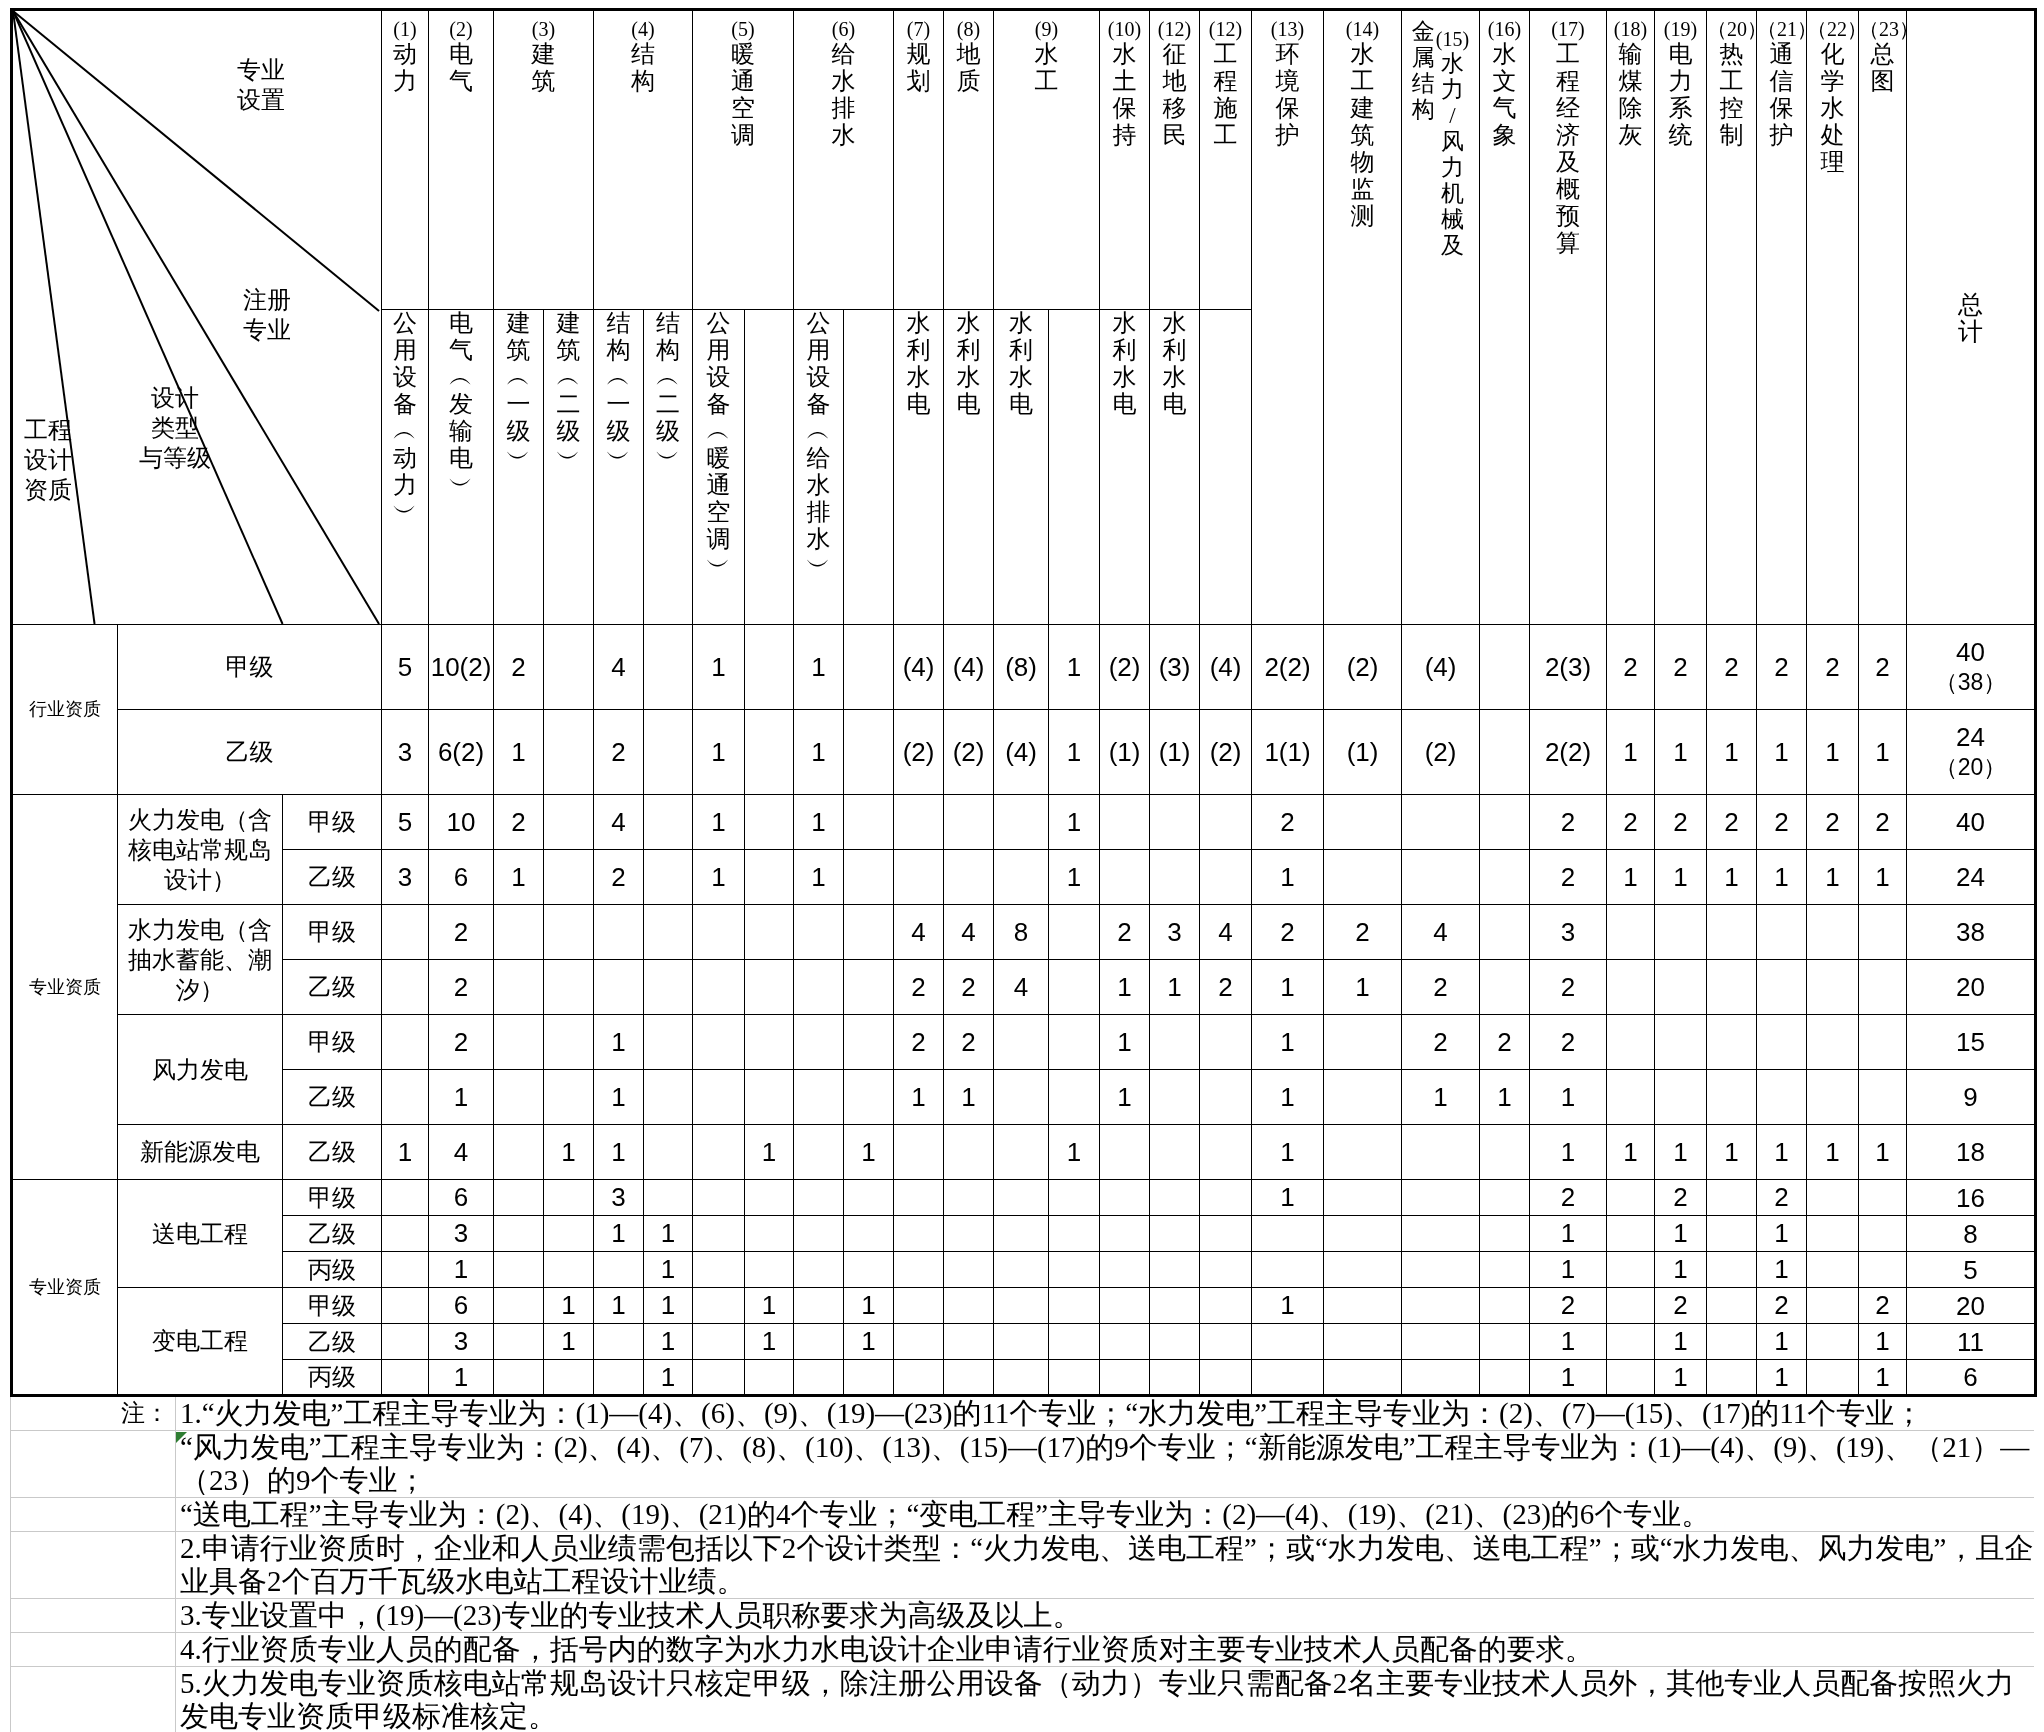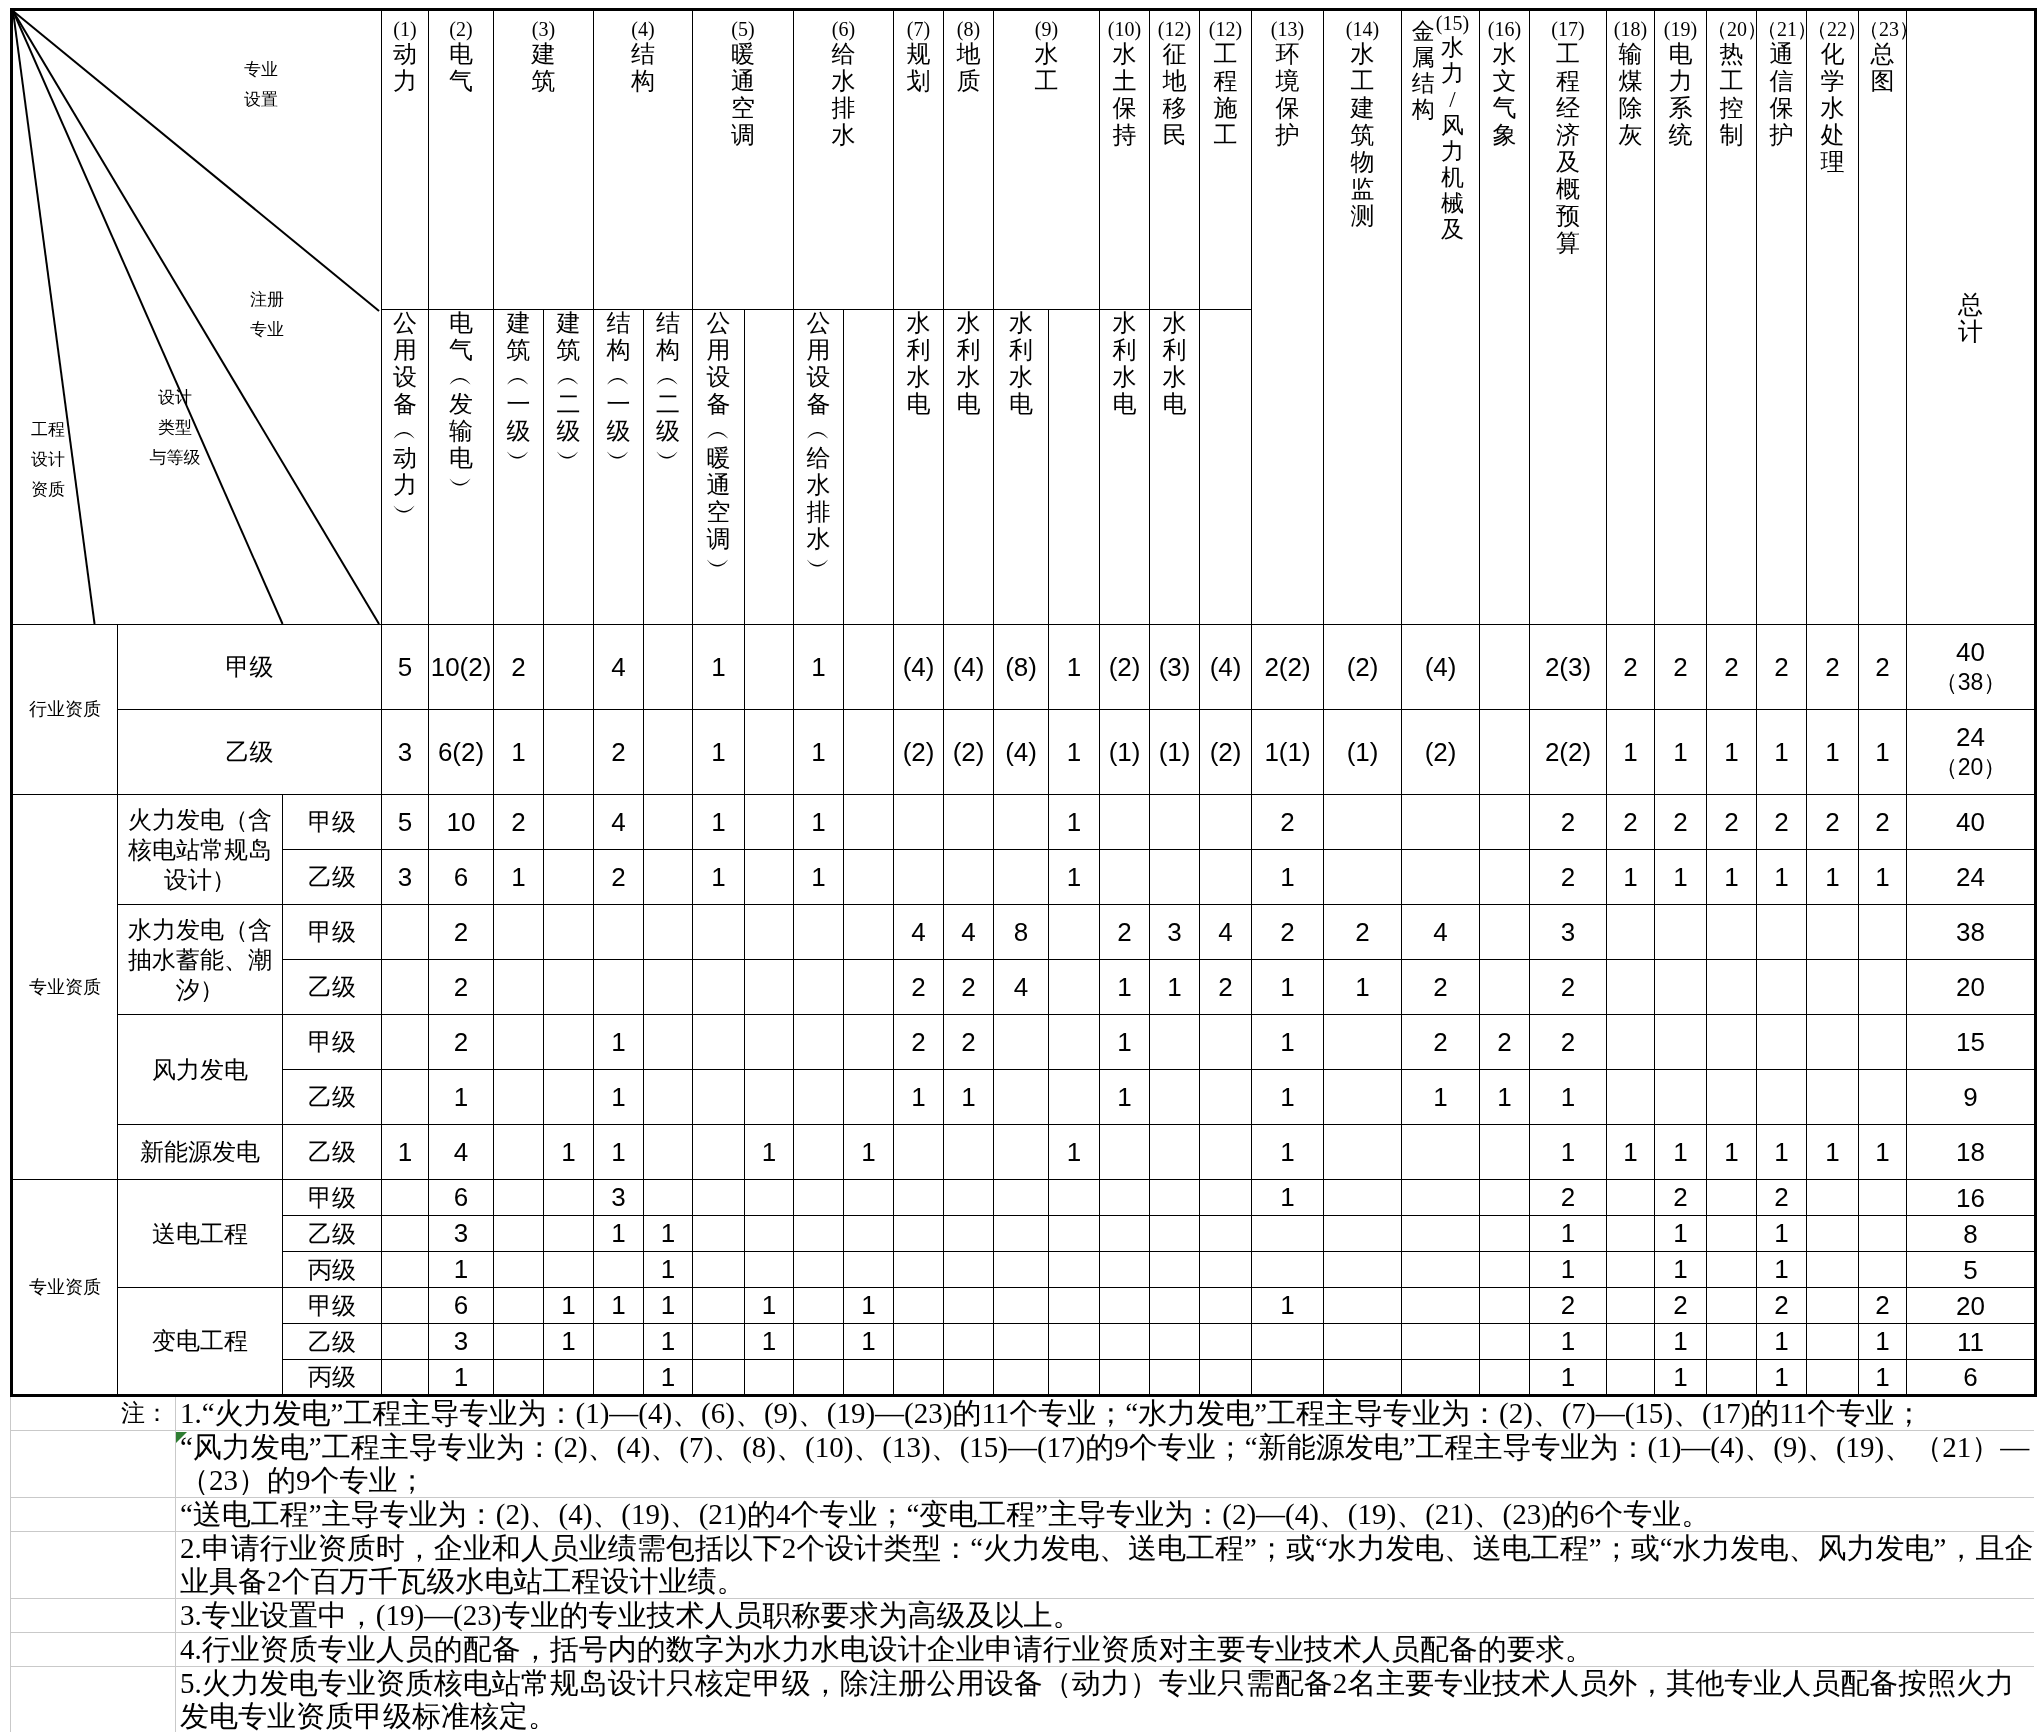--- a/index.html
+++ b/index.html
@@ -13,28 +13,28 @@
   tr.rt{height:85px;} tr.rm{height:55px;} tr.rs{height:36px;}
   tr.grp td{border-top:3px solid #000;}
   
   th{font-weight:normal;vertical-align:top;background:#fff;}
   .num{display:block;text-align:center;font-size:20px;line-height:24px;padding-top:6px;white-space:normal;}
   .vtext{display:block;text-align:center;font-size:24px;line-height:27px;}
   th.tcol{vertical-align:middle;}
   th.tcol .vtext{font-size:25px;}
   td.reg{vertical-align:top;padding-top:6px;}
   .dual{display:flex;justify-content:center;align-items:flex-start;gap:1px;}
-  .dual .num{padding-top:0;}
+  .dual .num{padding-top:16px;}
   .dual .vtext{font-size:23px;line-height:26px;}
   .dual .left{padding-top:8px;}
   
   td.corner{position:relative;vertical-align:top;}
   .cwrap{position:relative;width:100%;height:100%;min-height:613px;}
   .diag{position:absolute;left:0;top:0;width:100%;height:100%;}
-  .cl{position:absolute;font-size:17px;line-height:30px;text-align:center;white-space:pre-line;}
+  .cl{position:absolute;font-size:24px;line-height:30px;text-align:center;white-space:pre-line;}
   .cl1{left:218px;top:44px;width:60px;}
   .cl2{left:224px;top:274px;width:60px;}
   .cl3{left:120px;top:372px;width:84px;}
   .cl4{left:7px;top:404px;width:56px;}
   
   td.sec{font-size:18px;line-height:31px;text-align:center;vertical-align:middle;padding:0 24px;}
   td.typ{font-size:24px;line-height:30px;text-align:center;vertical-align:middle;padding:0 8px;}
   td.grd{font-size:24px;text-align:center;vertical-align:middle;}
   td.val{font-family:"Liberation Sans","DejaVu Sans",sans-serif;font-size:26px;
          text-align:center;vertical-align:middle;}

